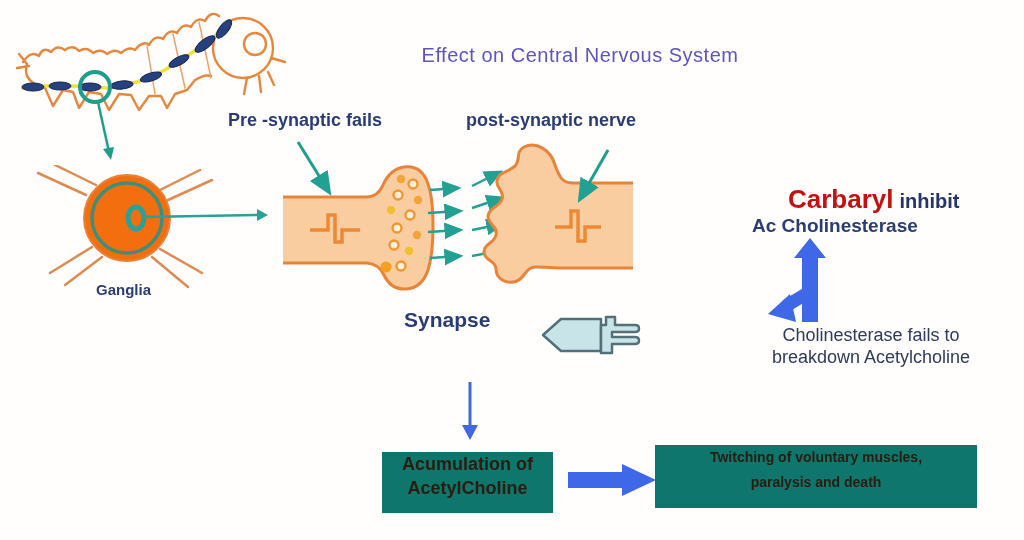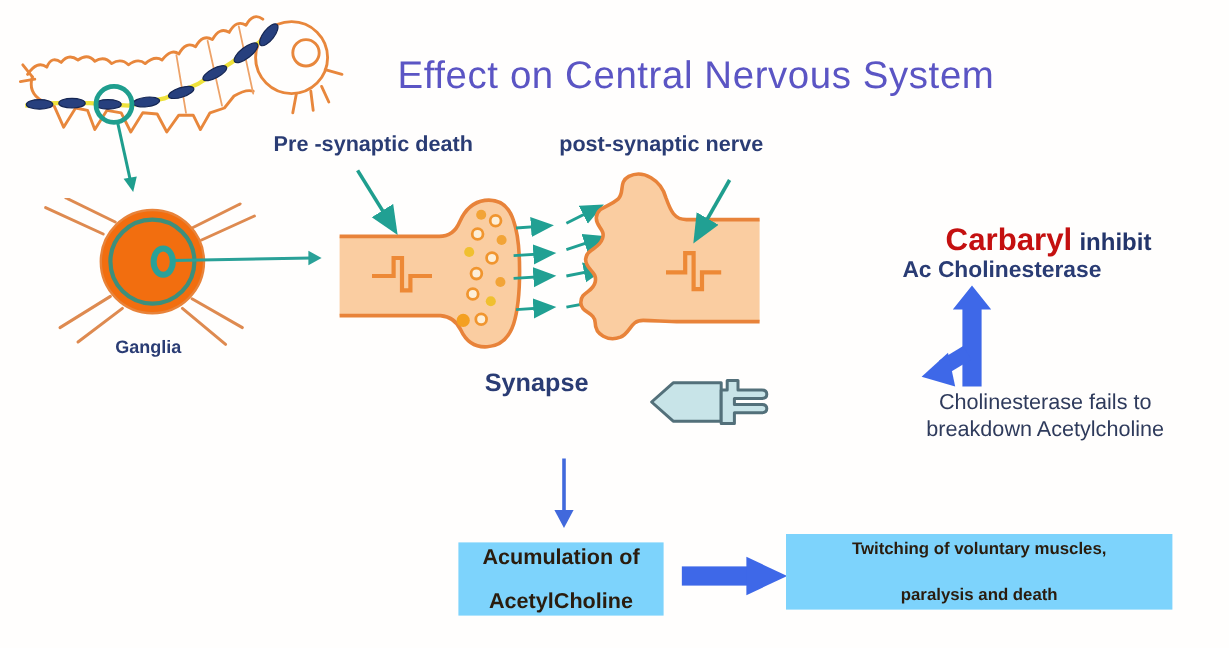--- a/index.html
+++ b/index.html
@@ -1,35 +1,35 @@
 <!DOCTYPE html>
 <html><head>
 <meta charset="utf-8">
 <style>
   html,body{margin:0;padding:0;}
   body{width:1024px;height:540px;background:#ffffff;overflow:hidden;
        font-family:"Liberation Sans", sans-serif;}
   .stage{position:relative;width:1024px;height:540px;background:#fffefd;}
   .abs{position:absolute;}
-  .title{left:300px;top:44px;width:560px;text-align:center;font-size:32px;
+  .title{left:300px;top:44px;width:560px;text-align:center;font-size:20px;
          font-weight:400;color:#5B55C4;letter-spacing:0.5px;}
   .lbl{font-weight:700;color:#2A3C74;}
   .pre-lbl{left:228px;top:110px;font-size:18px;}
   .post-lbl{left:466px;top:110px;font-size:18px;}
   .synapse-lbl{left:404px;top:272px;font-size:21px;margin-top:36px;}
   .ganglia-lbl{left:96px;top:281px;font-size:15px;}
   .neuro-lbl{left:368px;top:310px;width:168px;text-align:center;font-size:18px;line-height:23px;}
   .carbaryl-line{left:788px;top:184px;width:236px;white-space:nowrap;}
   .carbaryl-word{color:#C41010;font-weight:700;font-size:26px;}
   .inhibit-word{color:#23356B;font-weight:700;font-size:20px;margin-left:6px;}
   .ac-chol{left:752px;top:215px;font-size:19px;font-weight:700;color:#2A3C74;}
   .fails{left:755px;top:324px;width:232px;text-align:center;font-size:18px;
          line-height:22px;font-weight:400;color:#2F3B5C;}
-  .flowbox{background:#7dd3fc;text-align:center;font-weight:700;color:#2A1C0E;
-           display:flex;flex-direction:column;justify-content:space-between;}
+  .flowbox{background:#0f766e;text-align:center;font-weight:700;color:#2A1C0E;
+           display:flex;flex-direction:column;justify-content:flex-start;}
   .box1{left:382px;top:452px;width:171px;height:61px;font-size:18px;line-height:24px;}
   .box2{left:655px;top:445px;width:322px;height:63px;font-size:14px;line-height:25px;}
 </style>
 </head>
 <body>
 
 <div class="stage">
 
   <div class="abs title">Effect on Central Nervous System</div>
 
@@ -86,21 +86,21 @@
     <circle cx="97" cy="53" r="43" fill="#F26E0F" stroke="#E8833A" stroke-width="2"></circle>
     <circle cx="97" cy="53" r="35" fill="none" stroke="#3D8F7C" stroke-width="3.5"></circle>
     <ellipse cx="106" cy="53" rx="8" ry="11" fill="#F26E0F" stroke="#2AA198" stroke-width="5"></ellipse>
     <g>
       <line x1="114" y1="52" x2="230" y2="50" stroke="#2AA198" stroke-width="2.5"></line>
       <polygon points="238,50 227,44 227,56" fill="#2AA198"></polygon>
     </g>
   </svg>
   <div class="abs lbl ganglia-lbl">Ganglia</div>
 
-  <div class="abs lbl pre-lbl">Pre -synaptic death</div>
+  <div class="abs lbl pre-lbl">Pre -synaptic fails</div>
   <div class="abs lbl post-lbl">post-synaptic nerve</div>
 
   <svg class="abs" style="left:270px;top:138px;" width="370" height="165" viewBox="0 0 370 165">
     <defs>
       <marker id="mt" markerWidth="9" markerHeight="8" refX="6.5" refY="3.5" orient="auto">
         <path d="M0,0 L8,3.5 L0,7 Z" fill="#21A093"></path>
       </marker>
     </defs>
 
     <path d="M13,59 H96 Q108,59 113,47 Q120,31 134,29 Q152,27 158,46 Q163,60 163,88

